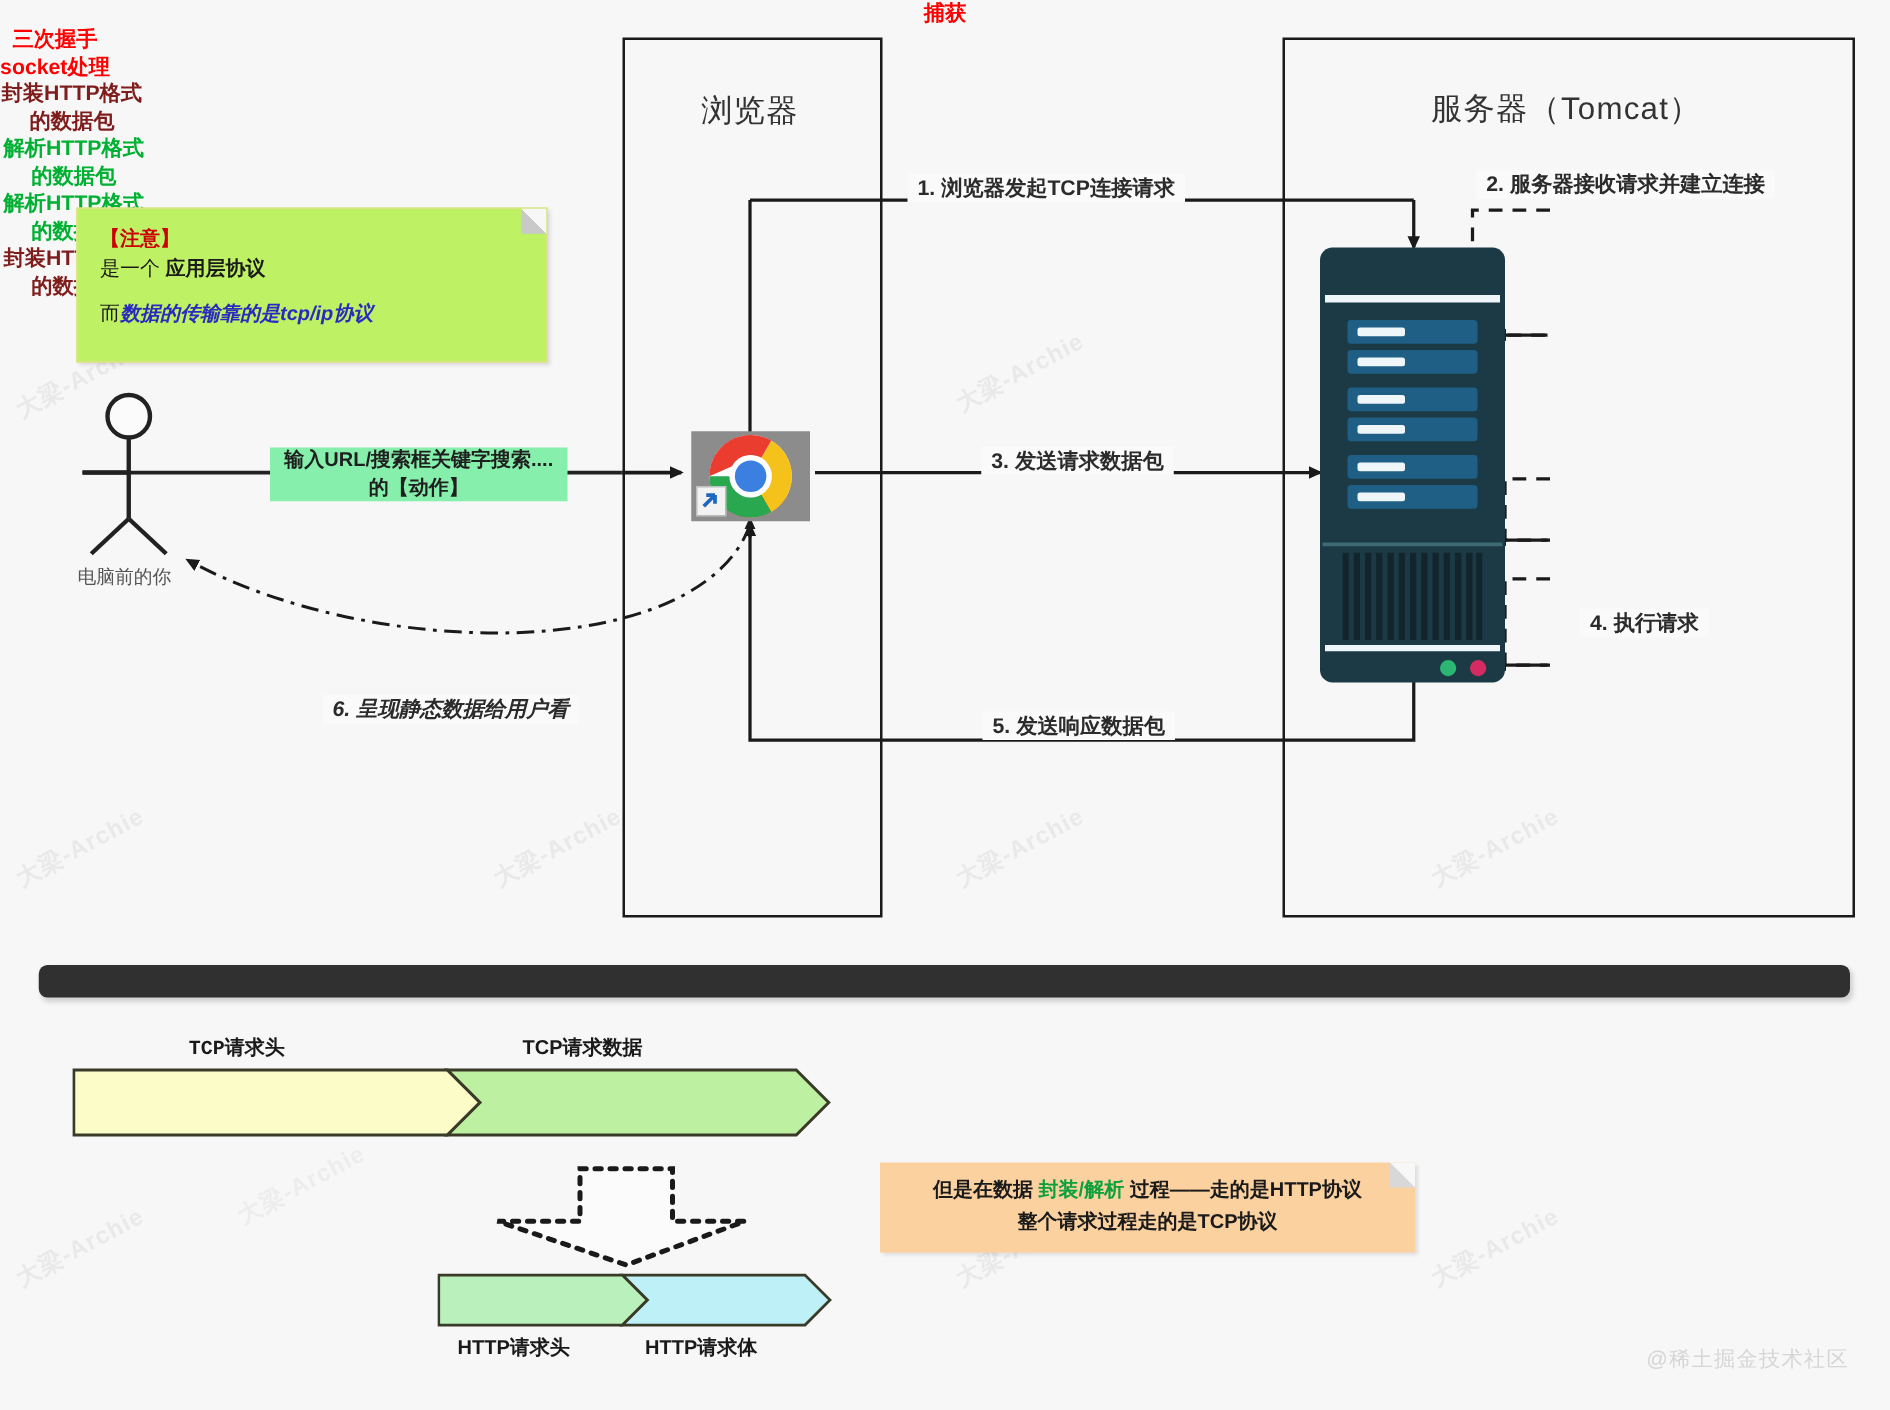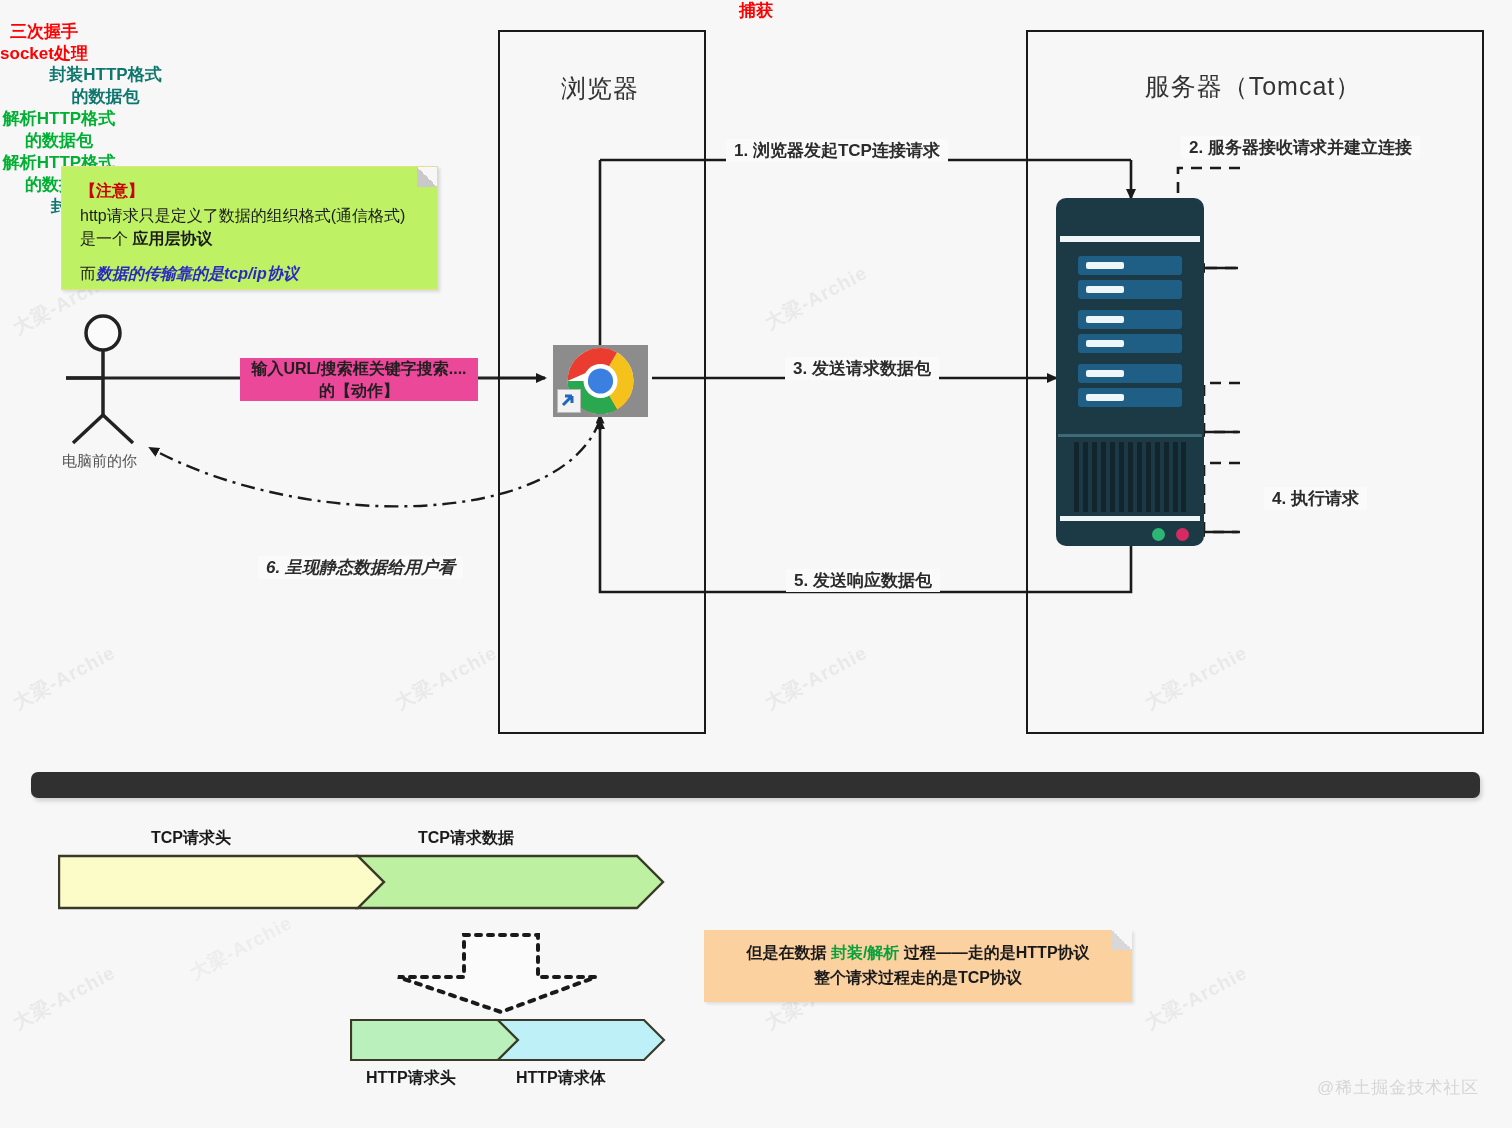--- a/index.html
+++ b/index.html
@@ -37,22 +37,22 @@
   }
   .red-label{
     font-size:17px;font-weight:700;color:#ff0000;text-align:center;
     line-height:1.25;white-space:nowrap;
   }
   .green-label{
     font-size:17px;font-weight:700;color:#00b032;text-align:center;
     line-height:1.3;white-space:nowrap;
   }
   .darkred-label{
-    font-size:17px;font-weight:700;color:#0f766e;text-align:center;
-    line-height:1.3;white-space:nowrap;margin-left:48px;
+    font-size:17px;font-weight:700;color:#7f1d1d;text-align:center;
+    line-height:1.3;white-space:nowrap;
   }
 
   
   .note{
     position:absolute;background:#bef264;border:1px solid #e4e08c;
     box-shadow:2px 2px 3px rgba(0,0,0,.12);
     padding:14px 16px 16px 18px;box-sizing:border-box;
   }
   .note .fold{
     position:absolute;right:0;top:0;width:20px;height:20px;
@@ -165,28 +165,27 @@
     <line x1="1238" y1="532" x2="1196" y2="532" stroke="#1a1a1a" stroke-width="2.6" marker-end="url(#ah)"></line>
 
     <path d="M600,430 L600,415" stroke="#1a1a1a" stroke-width="2.6" marker-end="url(#ah-sm)"></path>
 
     <path d="M464,935 L538,935 L538,977 L596,977 L501,1012 L398,977 L464,977 Z" fill="#fbfbfb" stroke="#1a1a1a" stroke-width="4" stroke-dasharray="5,7" stroke-linecap="round"></path>
   </svg>
 
   <div class="note" style="left:61px;top:166px;width:377px;height:124px;">
     <span class="fold"></span>
     <div class="note-warn">【注意】</div>
-    <div class="note-l1">http请求只是定义了数据的组织格式(通信格式)</div>
     <div class="note-l2"><span>是一个 </span><b>应用层协议</b></div>
     <div class="note-l3"><span>而</span><i>数据的传输靠的是tcp/ip协议</i></div>
   </div>
 
   <div class="txt" style="left:62px;top:452px;font-size:15px;color:#555;">电脑前的你</div>
 
-  <div class="abs" style="left:240px;top:358px;width:238px;text-align:center;background:#ec4899;">
+  <div class="abs" style="left:216px;top:358px;width:238px;text-align:center;background:#86efac;">
     <div style="font-size:16px;font-weight:700;color:#1f1f1f;line-height:1.35;">输入URL/搜索框关键字搜索....</div>
     <div style="font-size:16px;font-weight:700;color:#1f1f1f;line-height:1.35;">的【动作】</div>
   </div>
 
   <div class="red-label" style="left:499px;top:352px;">捕获</div>
 
   <div class="chrome-wrap" style="left:553px;top:345px;width:95px;height:72px;">
     <svg width="95" height="72" viewBox="0 0 95 72">
       <g transform="translate(47.5,36)">
         <circle r="33" fill="#ffffff"></circle>
@@ -276,21 +275,21 @@
     <div>的数据包</div>
   </div>
 
   <div class="darkred-label" style="left:1071px;top:609px;width:118px;">
     <div>封装HTTP格式</div>
     <div>的数据包</div>
   </div>
 
   <div class="darkbar" style="left:31px;top:772px;width:1449px;height:26px;"></div>
 
-  <div class="chev-cap" style="left:151px;top:828px;">TCP请求头</div>
+  <div class="chev-cap" style="left:151px;top:828px;font-family:Liberation Mono, monospace;">TCP请求头</div>
   <div class="chev-cap" style="left:418px;top:828px;">TCP请求数据</div>
 
   <svg class="abs" style="left:58px;top:854px;" width="612" height="56">
     <path d="M1,2 L300,2 L326,28 L300,54 L1,54 Z" fill="#fbfcc8" stroke="#3a3a28" stroke-width="2.4"></path>
     <path d="M300,2 L579,2 L605,28 L579,54 L300,54 L326,28 Z" fill="#bdf0a0" stroke="#3a3a28" stroke-width="2.4"></path>
   </svg>
 
   <svg class="abs" style="left:350px;top:1018px;" width="320" height="44">
     <path d="M1,2 L148,2 L168,22 L148,42 L1,42 Z" fill="#baf0bc" stroke="#3a3a28" stroke-width="2.2"></path>
     <path d="M148,2 L294,2 L314,22 L294,42 L148,42 L168,22 Z" fill="#bdf0f7" stroke="#3a3a28" stroke-width="2.2"></path>

